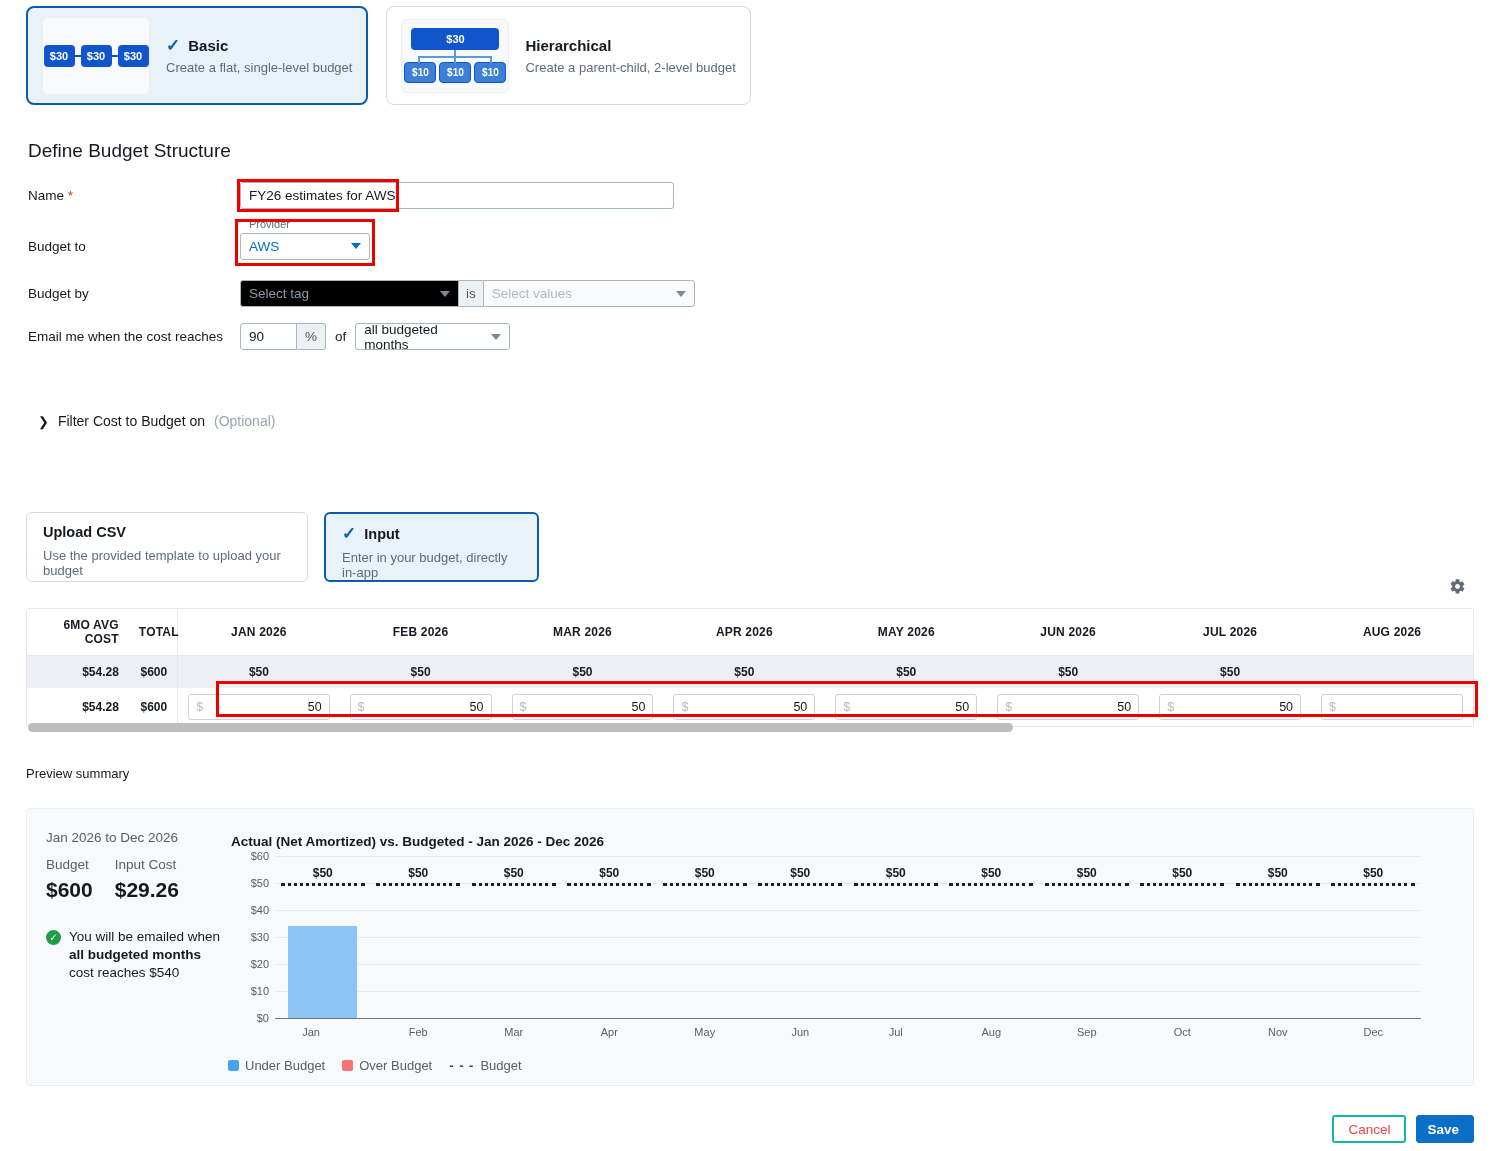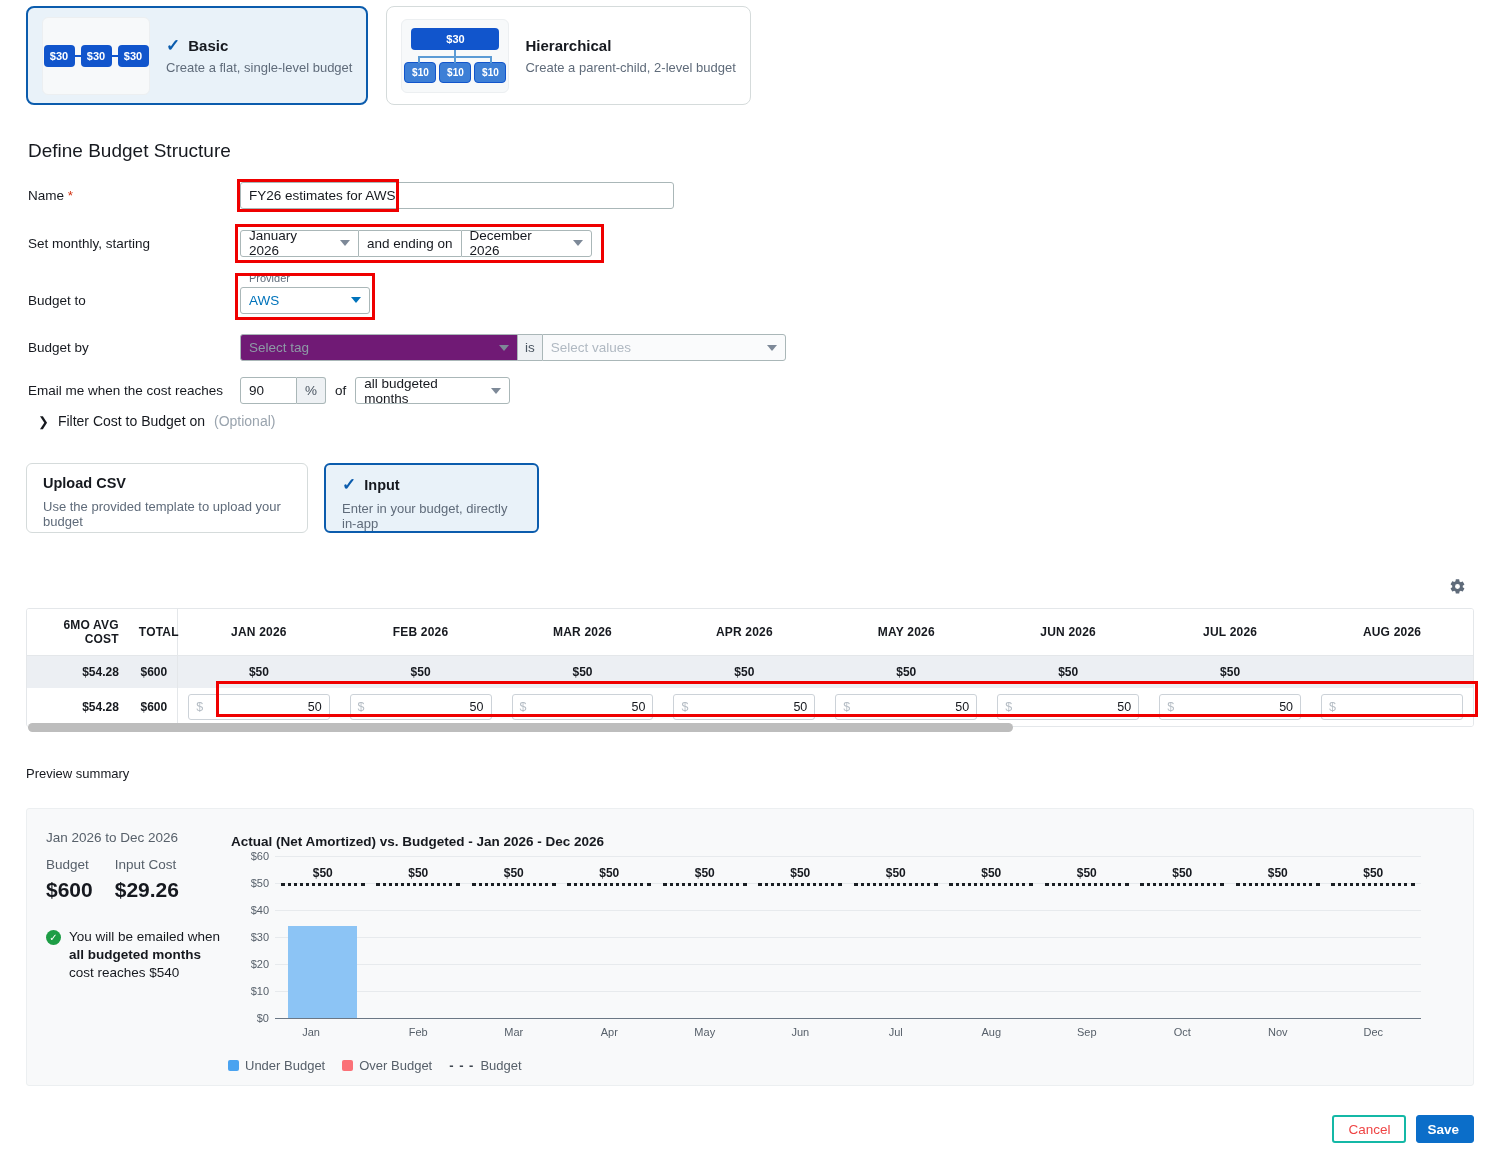--- a/index.html
+++ b/index.html
@@ -78,21 +78,21 @@
 
   .hl { outline:3px solid #ef0000; outline-offset:0px; }
 
   
   .filter-row { position:absolute; left:38px; top:413px; display:flex; align-items:center; gap:9px;
                 font-size:14px; }
   .chev { color:#16191f; font-size:13px; }
   .muted { color:#9aa4ae; }
 
   
-  .entry-cards { position:absolute; left:26px; top:463px; display:flex; gap:16px; }
+  .entry-cards { position:absolute; left:26px; top:512px; display:flex; gap:16px; }
   .entry-card { width:282px; height:70px; border:1px solid #d5dbdb; border-radius:6px;
                 background:#fff; padding:11px 16px; }
   .entry-card.selected { border:2px solid #0b5cad; background:#e9f2f9; width:215px; }
   .ec-title { font-size:14.5px; font-weight:bold; display:flex; align-items:center; gap:8px; }
   .ec-sub { font-size:13px; color:#5f6b7a; margin-top:8px; }
 
   
   .gear { position:absolute; right:34px; top:578px; cursor:pointer; }
   .tablewrap { position:absolute; left:26px; top:608px; width:1448px;
                border:1px solid #e4e7ea; border-radius:3px; background:#fff; overflow:hidden; }
@@ -214,57 +214,42 @@
   <div class="frow" style="height:34px;">
     <div class="flabel">
       <span>Name</span> <span class="req">*</span>
     </div>
     <div style="position:relative;">
       <div class="inp" style="width:434px;">FY26 estimates for AWS</div>
       <div class="hl" style="position:absolute; left:0px; top:0px; width:156px; height:27px; pointer-events:none;"></div>
     </div>
   </div>
 
-  <div class="frow" style="height:46px; margin-top:8px;">
-    <div class="flabel">Set monthly, starting</div>
-    <div style="position:relative; display:flex; align-items:center;">
-      <div class="sel" style="width:119px; border-radius:3px 0 0 3px;">
-        <span>January 2026</span>
-          <span class="caret grey"></span>
-      </div>
-      <div class="inp" style="border-left:none;border-right:none;border-radius:0;">and ending on</div>
-      <div class="sel" style="width:131px; border-radius:0 3px 3px 0;">
-        <span>December 2026</span>
-          <span class="caret grey"></span>
-      </div>
-      <div class="hl" style="position:absolute; left:-2px; top:-3px; width:363px; height:33px; pointer-events:none;"></div>
-    </div>
-  </div>
 
   <div class="frow" style="height:52px; margin-top:8px;">
     <div class="flabel">Budget to</div>
     <div style="position:relative;">
       <div style="position:absolute; left:9px; top:-15px; font-size:11px; color:#5f6b7a;">Provider</div>
       <div class="sel" style="width:130px; color:#0073bb;">
         <span>AWS</span>
           <span class="caret blue"></span>
       </div>
       <div class="hl" style="position:absolute; left:-2px; top:-11px; width:134px; height:41px; pointer-events:none;"></div>
     </div>
   </div>
 
   <div class="frow" style="height:43px;">
     <div class="flabel">Budget by</div>
     <div style="display:flex; align-items:center;">
-      <div class="sel" style="width:278px; border-radius:3px 0 0 3px; background:#701a75; color:#8e9aa6;">
+      <div class="sel" style="width:219px; border-radius:3px 0 0 3px; background:#000000; color:#8e9aa6;">
         <span>Select tag</span>
           <span class="caret grey"></span>
       </div>
       <div class="inp" style="border-left:none;border-right:none;border-radius:0;background:#eef1f4;color:#4a5561;padding:0 7px;">is</div>
-      <div class="sel" style="width:244px; border-radius:0 3px 3px 0; background:#fafbfc; color:#b0b9c2;text-align:center;">
+      <div class="sel" style="width:212px; border-radius:0 3px 3px 0; background:#fafbfc; color:#b0b9c2;text-align:center;">
         <span>Select values</span>
           <span class="caret grey"></span>
       </div>
     </div>
   </div>
 
   <div class="frow" style="height:43px;">
     <div class="flabel">Email me when the cost reaches</div>
     <div style="display:flex; align-items:center;">
       <div class="inp" style="width:57px; border-radius:3px 0 0 3px;">90</div>

